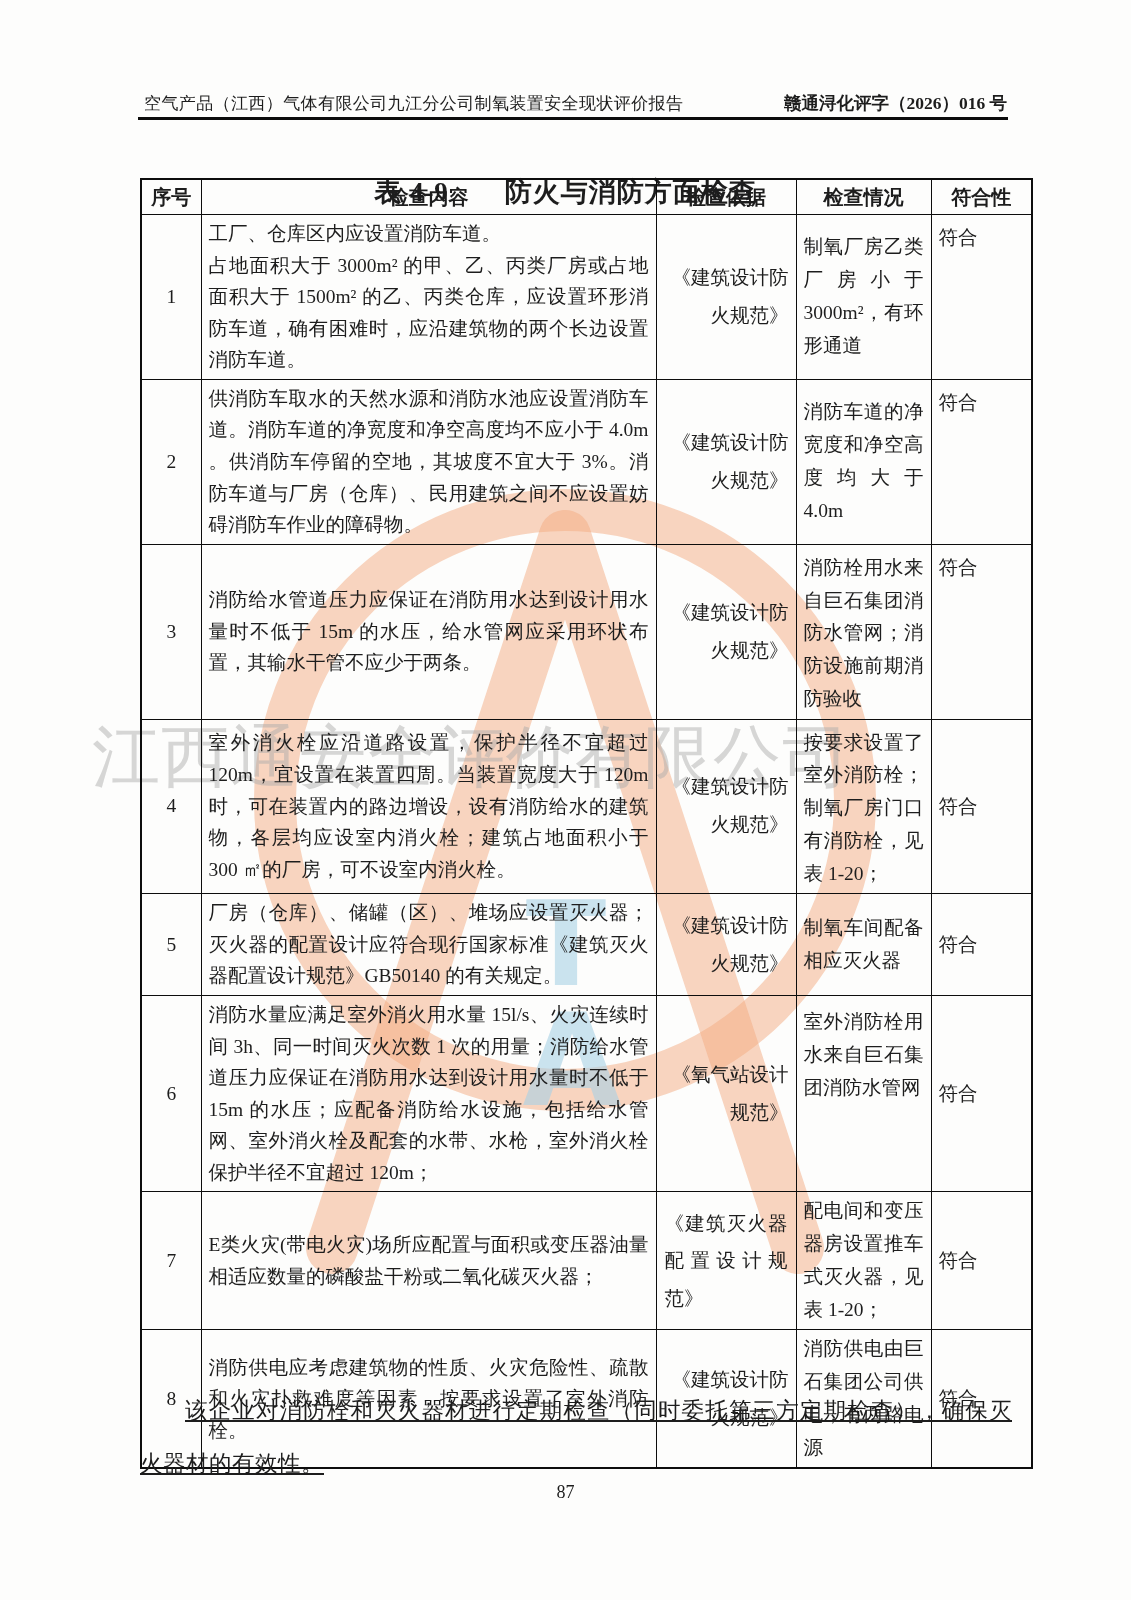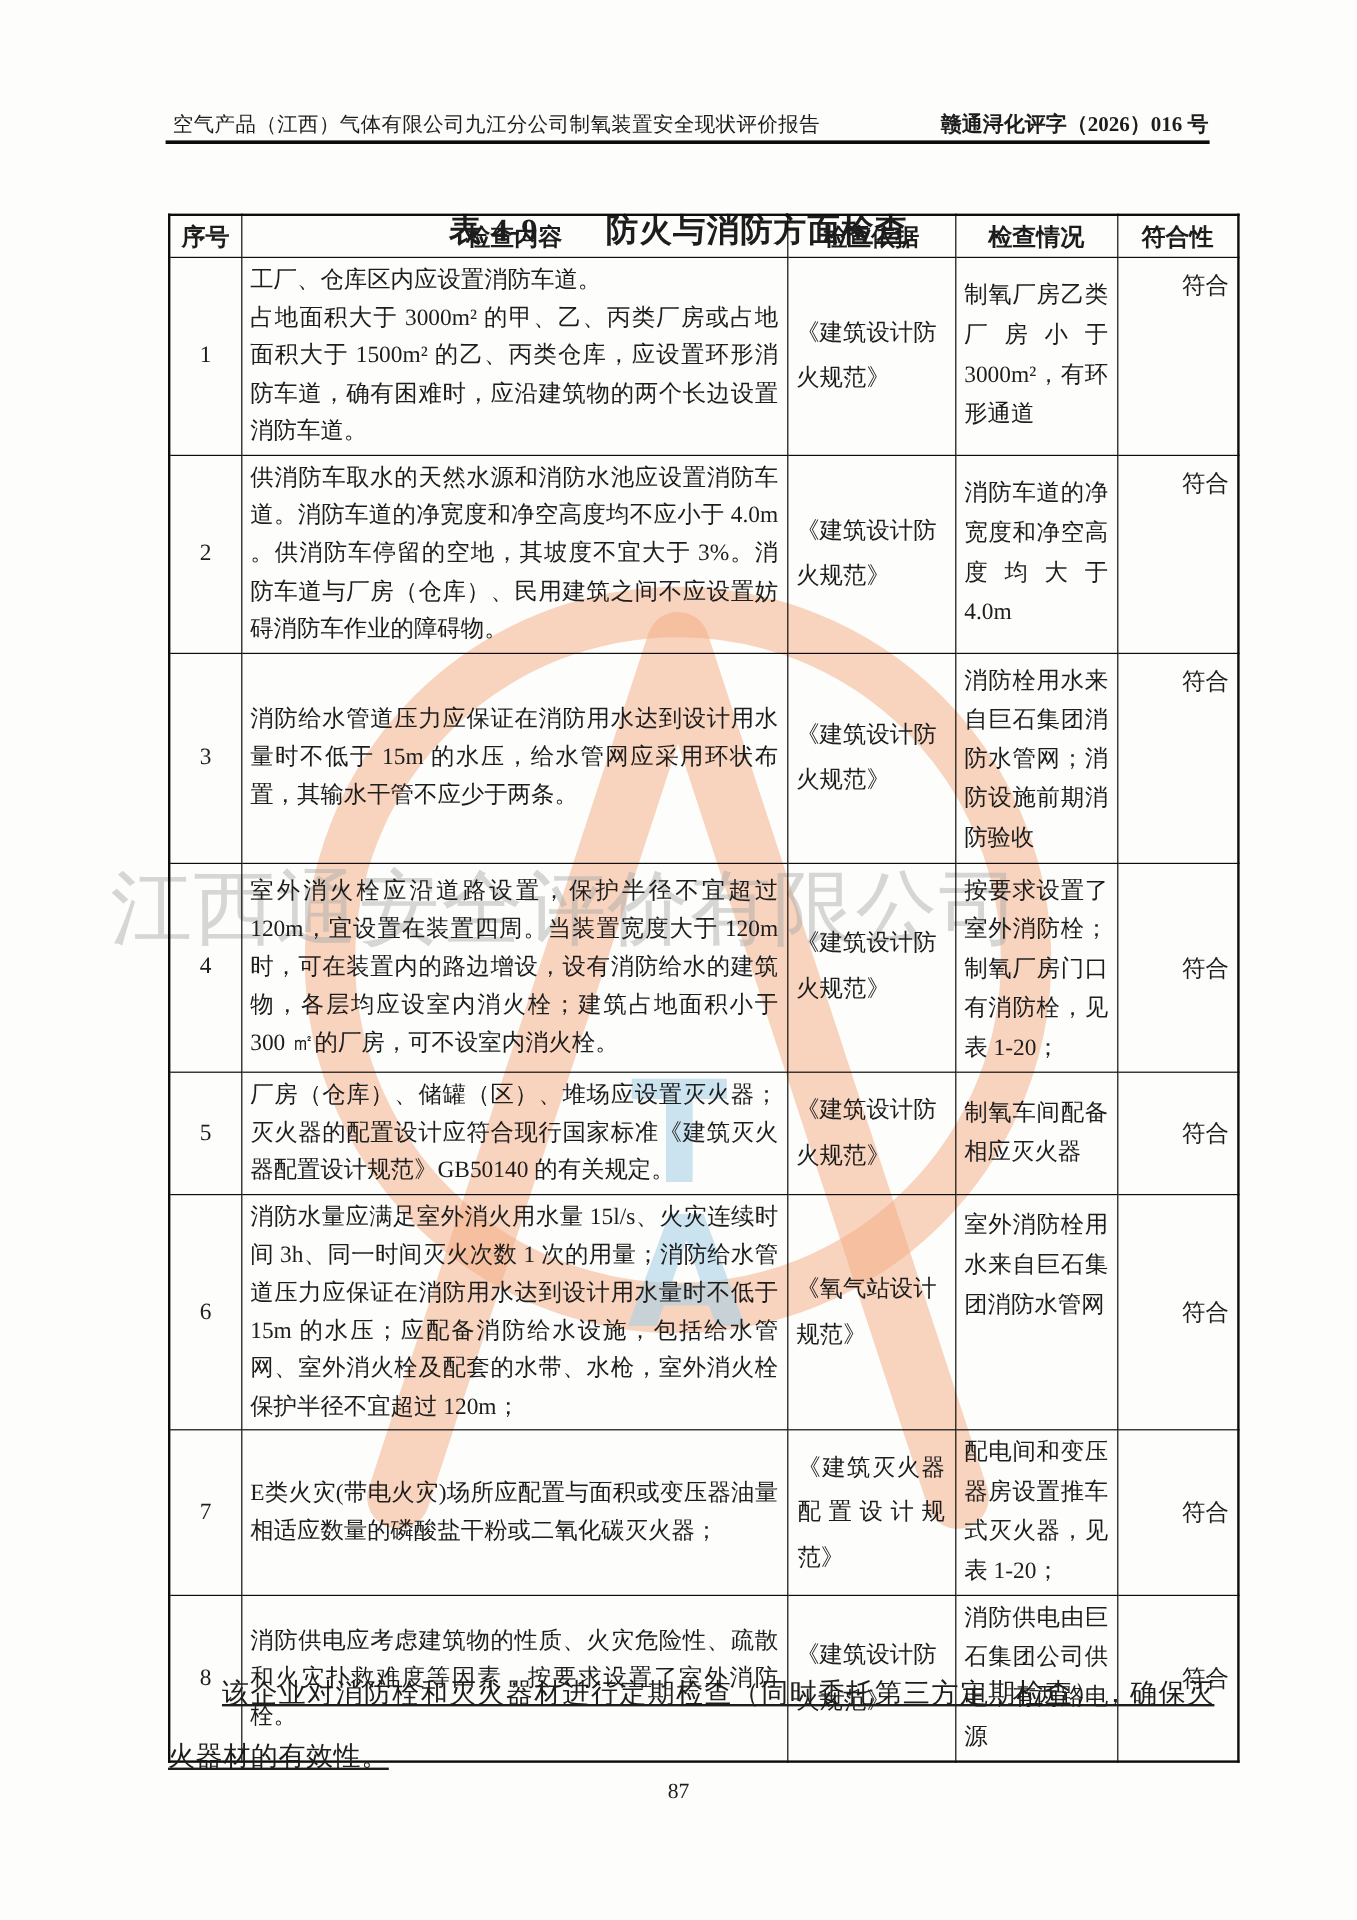--- a/index.html
+++ b/index.html
@@ -42,23 +42,23 @@
     padding:1px 2px;
   }
   table.insp td{
     font-size:19.5px;vertical-align:middle;padding:3px 7px;
   }
   td.c-no{text-align:center;}
   td.c-content{
     text-align:justify;vertical-align:top;
     line-height:1.62;white-space:pre-line;padding:6px 11px 4px 12px;
   }
-  td.c-basis{text-align:left;line-height:1.95;padding:3px 5px;}
+  td.c-basis{text-align:right;line-height:1.95;padding:3px 5px;}
   td.c-sit{text-align:justify;line-height:1.68;padding:4px 9px;}
-  td.c-comp{text-align:right;}
+  td.c-comp{text-align:left;}
   td.c-comp.top{vertical-align:top;padding-top:9px;}
 
   tr.r1{height:153px;} tr.r2{height:142px;} tr.r3{height:165px;}
   tr.r4{height:151px;} tr.r5{height:94px;}  tr.r6{height:193px;}
   tr.r7{height:112px;} tr.r8{height:125px;}
 
   .footnote{
     position:absolute;left:140px;top:1384px;width:872px;
     font-size:22.5px;line-height:53px;text-indent:2em;text-align:justify;
     letter-spacing:0.5px;

